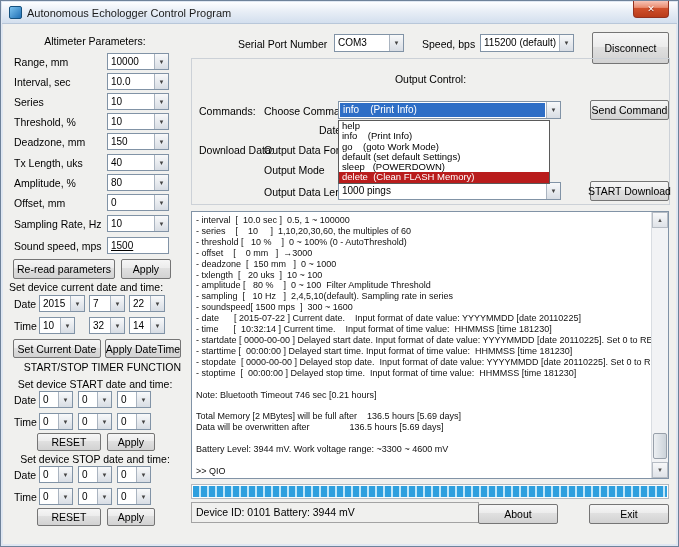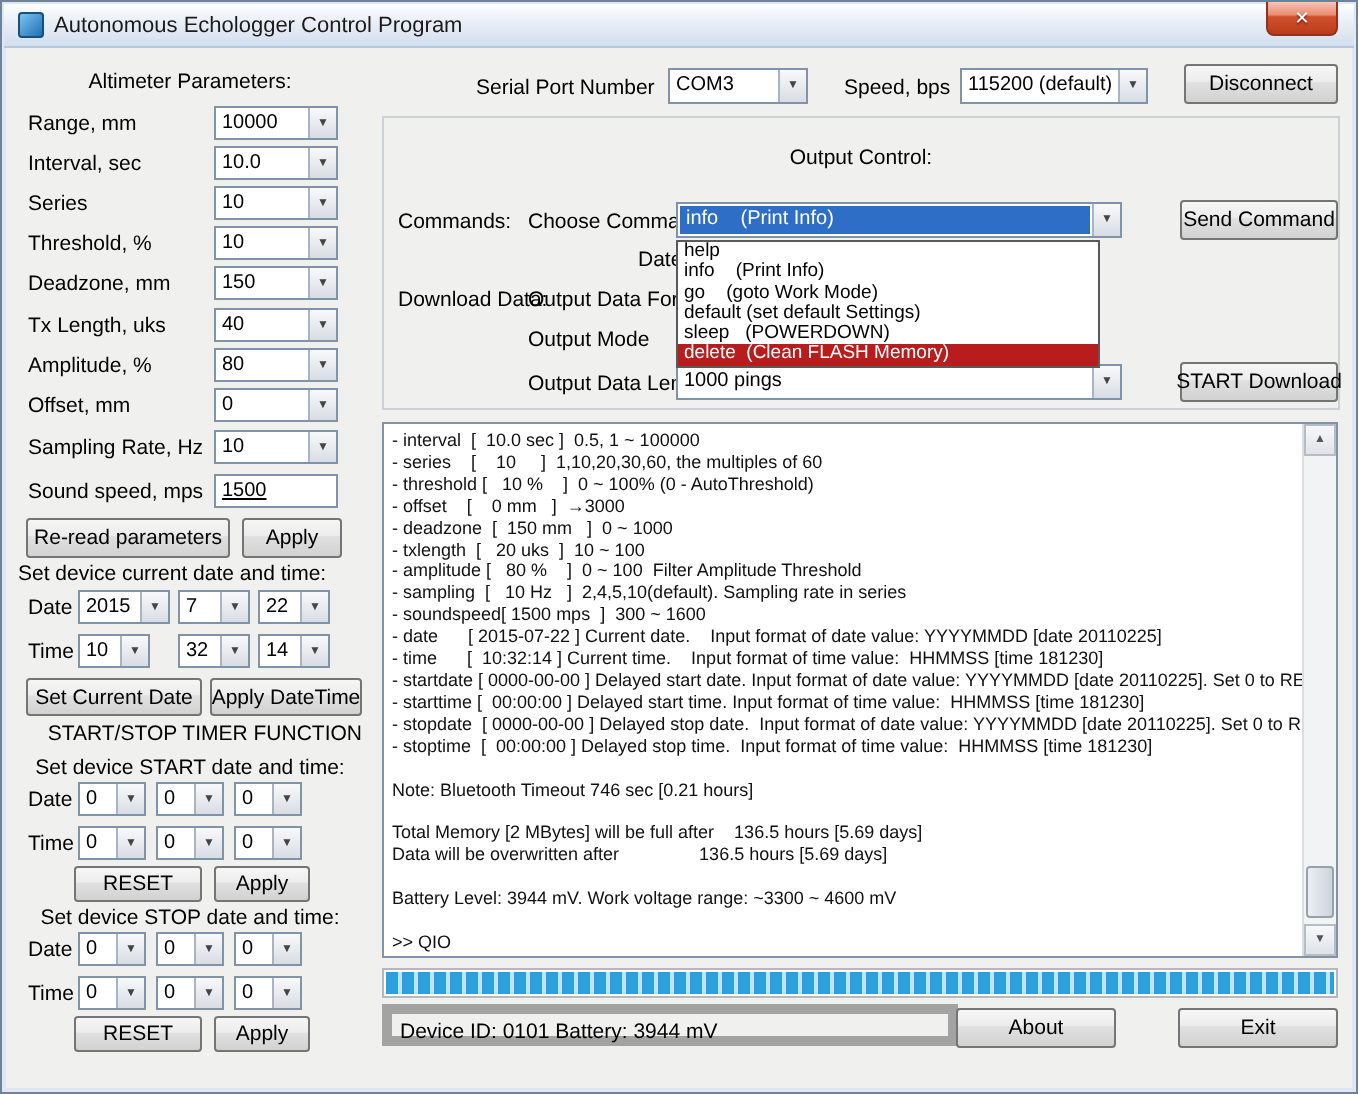--- a/index.html
+++ b/index.html
@@ -23,21 +23,21 @@
   .dditem.selected{background:#b91c1c;color:#fff;}
   .console{position:absolute;left:190px;top:210px;width:478px;height:268px;background:#fff;border:1px solid #8193a6;}
   .console pre{position:absolute;left:0;top:0;right:17px;bottom:0;font-family:"Liberation Sans",sans-serif;font-size:9px;line-height:10.9px;padding:3px 4px;white-space:pre;overflow:hidden;color:#111;}
   .vscroll{position:absolute;top:0;right:0;bottom:0;width:17px;background:#f2f3f5;border-left:1px solid #d9dde2;}
   .sbtn{position:absolute;left:0;width:16px;height:16px;background:linear-gradient(#f7f8f9,#dfe3e8);border:1px solid #b6bcc4;display:flex;align-items:center;justify-content:center;font-size:6px;color:#555;}
   .sbtn.up{top:0;}
   .sbtn.dn{bottom:0;}
   .sthumb{position:absolute;left:1px;width:14px;height:26px;bottom:19px;background:linear-gradient(90deg,#eceff2,#ccd3da);border:1px solid #98a0aa;border-radius:2px;}
   .progress{position:absolute;left:190px;top:483px;width:478px;height:15px;border:1px solid #b2b8bf;background:#fdfdfd;padding:1px;}
   .pfill{height:100%;width:100%;background:repeating-linear-gradient(90deg,#2e9fde 0 6px,#bfe5f8 6px 8px);}
-  .status-box{position:absolute;left:190px;top:501px;width:288px;height:21px;border:5px solid #a3a3a3;background:#f0f0ee;}
+  .status-box{position:absolute;left:190px;top:501px;width:288px;height:21px;border:1px solid #a3a3a3;background:#f0f0ee;}
   .status-text{font-size:10.5px;line-height:19px;padding:0 4px;white-space:nowrap;}
 </style>
 </head>
 <body>
 
 <div class="window">
 
   <div class="titlebar">
     <div class="title-icon"></div>
     <div class="title-text">Autonomous Echologger Control Program</div>
@@ -211,21 +211,21 @@
   <div class="lbl" style="left:237px;top:37px">Serial Port Number</div>
   <div class="combo" style="left:333px;top:33px;width:70px;height:18px">
     <span class="ctxt">COM3</span>
     <span class="carrow">▼</span>
   </div>
   <div class="lbl" style="left:421px;top:37px">Speed, bps</div>
   <div class="combo" style="left:479px;top:33px;width:94px;height:18px">
     <span class="ctxt">115200 (default)</span>
     <span class="carrow">▼</span>
   </div>
-  <div class="btn" style="left:591px;top:31px;width:77px;height:20px">Disconnect</div>
+  <div class="btn" style="left:591px;top:31px;width:77px;height:32px">Disconnect</div>
 
   <div class="group" style="left:190px;top:57px;width:479px;height:147px"></div>
   <div class="lbl" style="left:190px;top:72px;width:479px;text-align:center">Output Control:</div>
 
   <div class="lbl" style="left:198px;top:104px">Commands:</div>
   <div class="lbl" style="left:263px;top:104px">Choose Command</div>
   <div class="combo sel" style="left:337px;top:100px;width:223px;height:18px">
     <span class="ctxt">info    (Print Info)</span>
     <span class="carrow">▼</span>
   </div>

